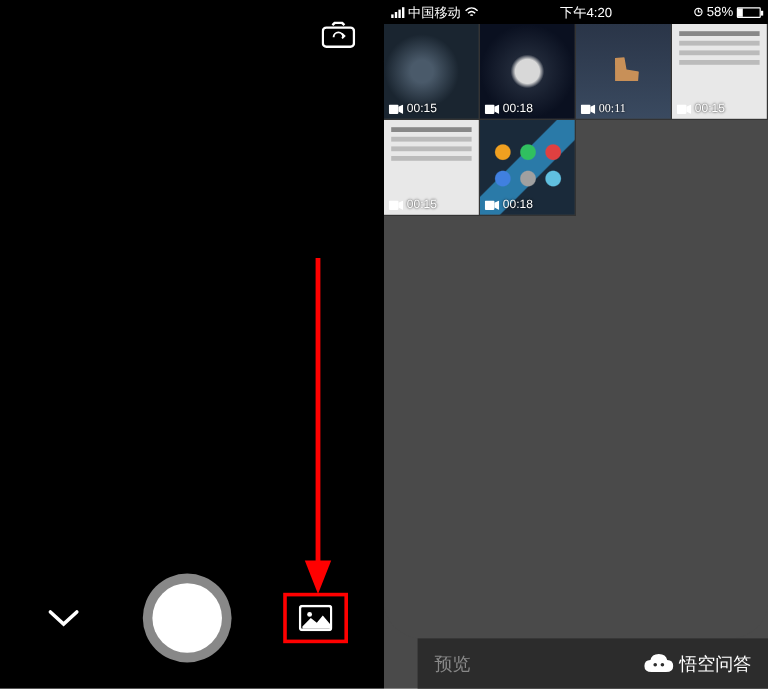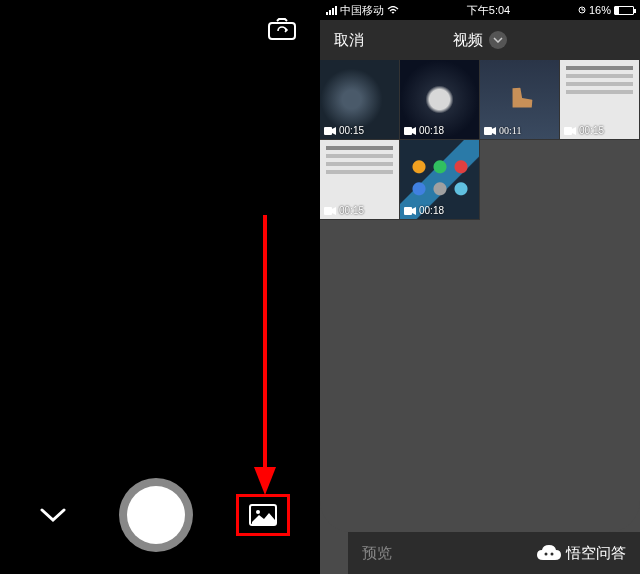--- a/index.html
+++ b/index.html
@@ -230,45 +230,33 @@
           <span></span>
           <span></span>
           <span></span>
           <span></span>
         </div>
       <span>中国移动</span>
       <svg width="12" height="9" viewBox="0 0 12 9">
           <path d="M1 3 Q6 -2 11 3 M3 5 Q6 2 9 5 M5 7 Q6 6 7 7" fill="none" stroke="#fff" stroke-width="1.2"></path>
         </svg>
     </div>
-    <span>下午5:04</span>
+    <span>下午4:20</span>
     <div class="status-right">
       <svg width="8" height="10" viewBox="0 0 8 10">
           <circle cx="4" cy="5" r="3" fill="none" stroke="#fff" stroke-width="1"></circle>
           <path d="M4 3 L4 5 L6 5" stroke="#fff" stroke-width="1" fill="none"></path>
         </svg>
-      <span>16%</span>
+      <span>58%</span>
       <div class="batt">
           <div class="batt-fill"></div>
         </div>
     </div>
   </div>
 
-  <div class="nav-bar" style="position:relative">
-    <span>取消</span>
-    <div class="nav-center">
-      <span>视频</span>
-      <div class="dd-circle">
-        <svg width="10" height="6" viewBox="0 0 10 6">
-            <path d="M1 1 L5 5 L9 1" fill="none" stroke="#ccc" stroke-width="1.5"></path>
-          </svg>
-      </div>
-    </div>
-    <span style="width:30px"></span>
-  </div>
 
   <div class="grid-area">
     <div class="thumb t1">
       <div class="dur">
           <svg class="vid-ico" viewBox="0 0 12 8">
             <rect x="0" y="0" width="8" height="8" rx="1" fill="#fff"></rect>
             <path d="M8 2 L12 0 L12 8 L8 6 Z" fill="#fff"></path>
           </svg>
           <span>00:15</span>
         </div>

